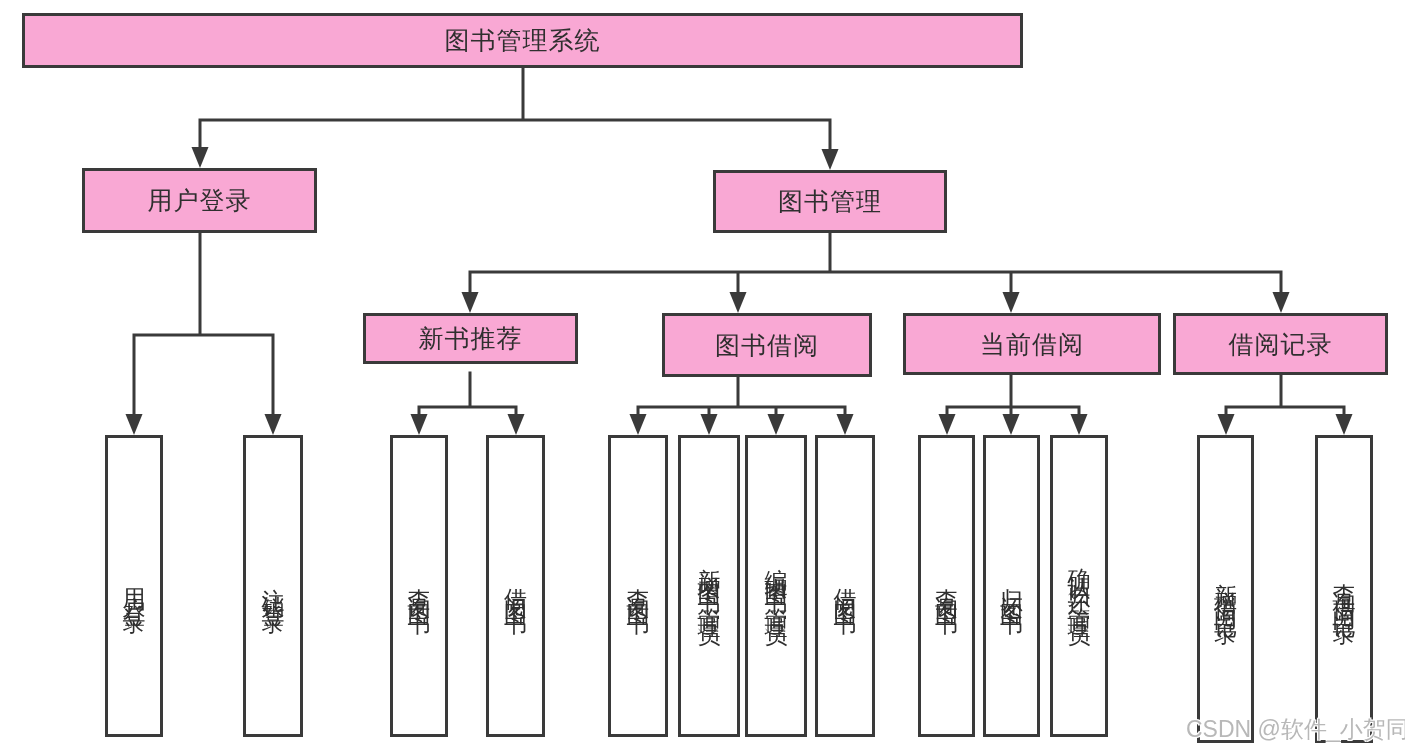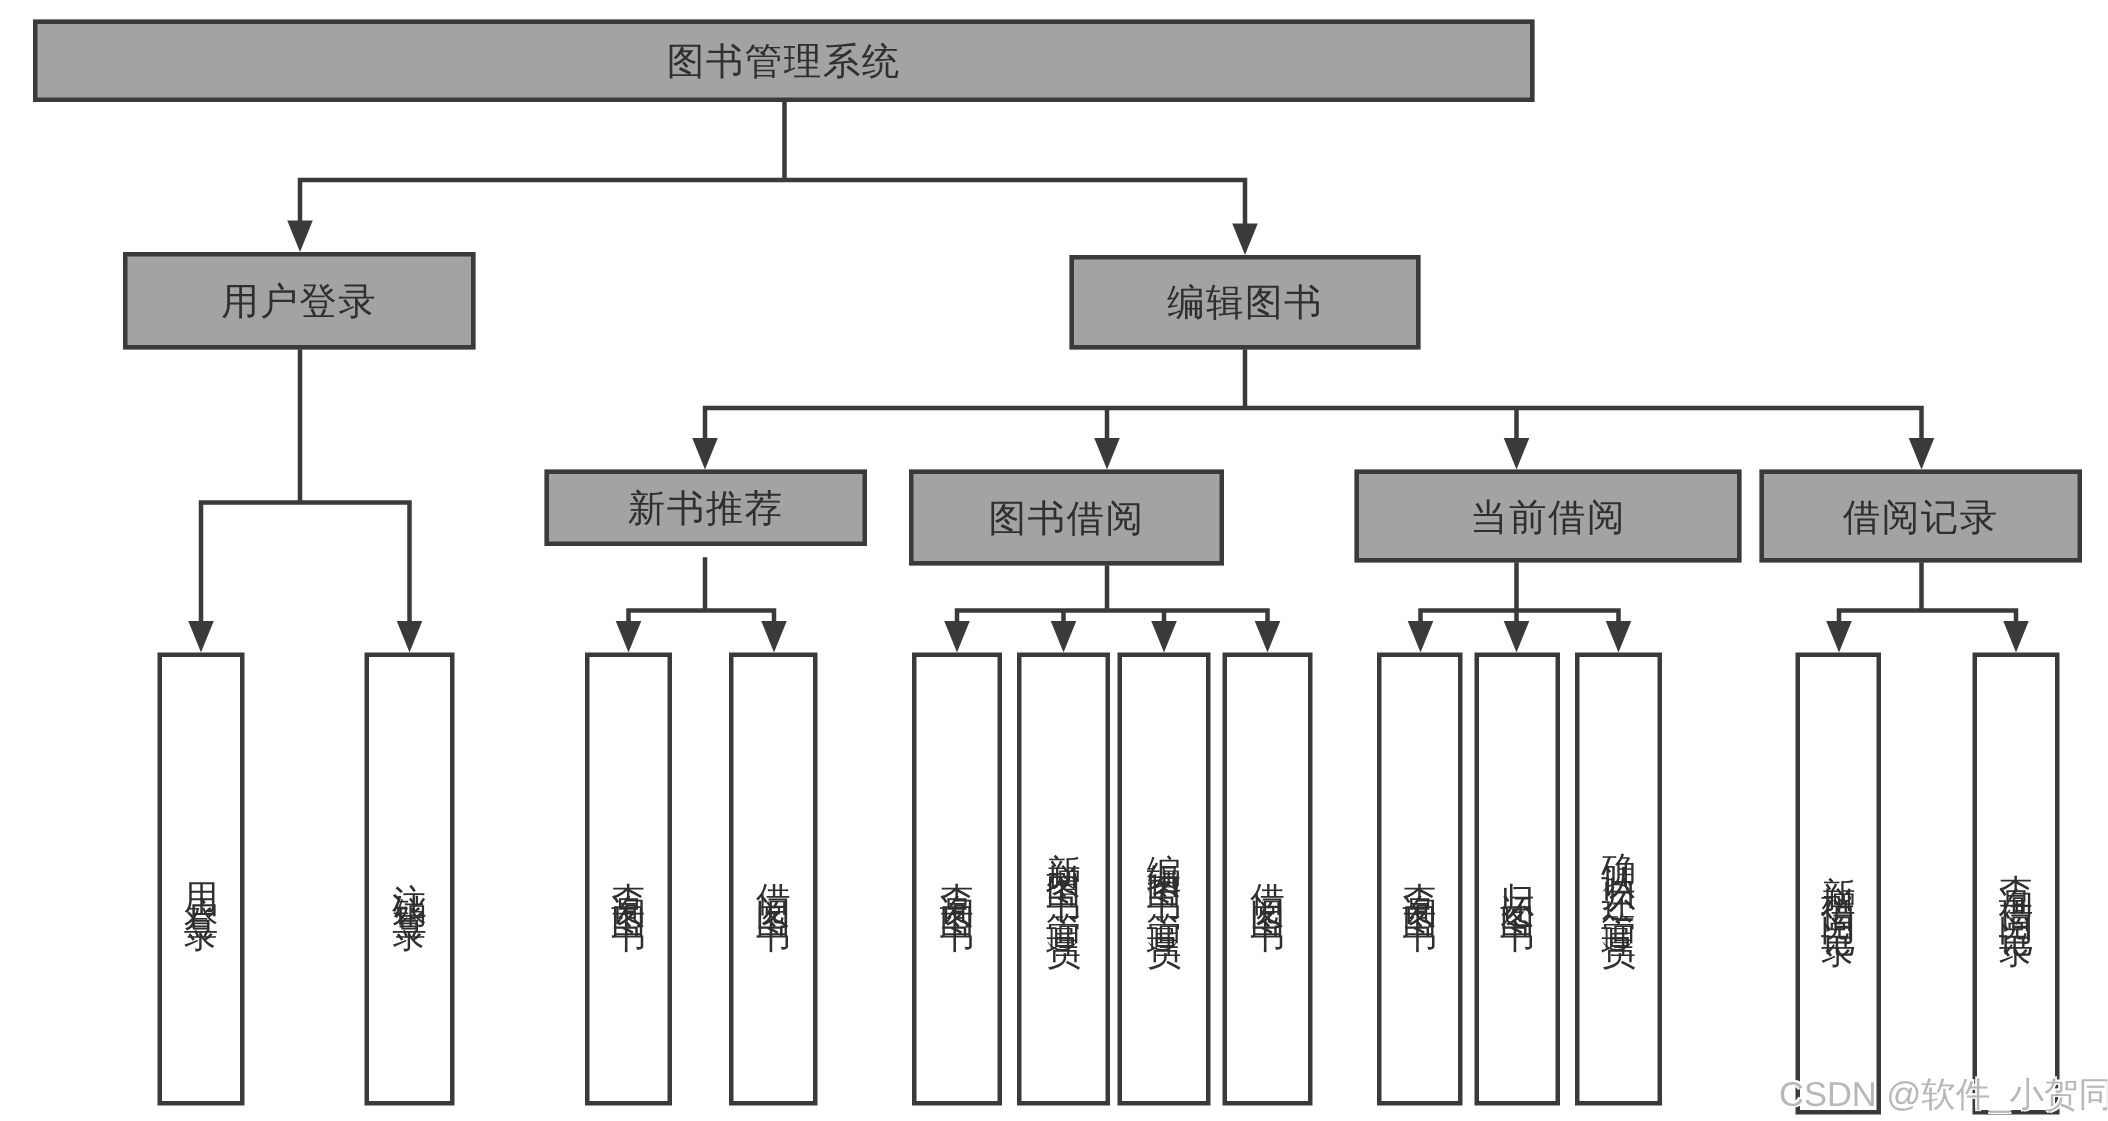--- a/index.html
+++ b/index.html
@@ -2,21 +2,21 @@
 <html><head>
 <meta charset="utf-8">
 <style>
   html,body{margin:0;padding:0;background:#ffffff;}
   .canvas{
     position:relative;width:1405px;height:747px;background:#ffffff;
     font-family:"Liberation Sans","DejaVu Sans",sans-serif;overflow:hidden;
   }
   svg.connectors{position:absolute;left:0;top:0;z-index:1;}
   .hbox{
-    position:absolute;box-sizing:border-box;border:3px solid #3a3a3a;background:#a3a3a3;
+    position:absolute;box-sizing:border-box;border:3px solid #3a3a3a;background:#f9a8d4;
     display:flex;align-items:center;justify-content:center;
     font-size:25px;color:#2f2f2f;letter-spacing:1px;z-index:2;
   }
   .vbox{
     position:absolute;box-sizing:border-box;top:435px;height:302px;
     border:3px solid #3a3a3a;background:#ffffff;
     display:flex;align-items:center;justify-content:center;z-index:2;
   }
   .vtext{
     writing-mode:vertical-rl;text-orientation:mixed;
@@ -72,24 +72,24 @@
       <g fill="none" stroke="#3a3a3a" stroke-width="3" stroke-linecap="square">
         <path d="M1281,373 V407 M1226,407 H1344 M1226,407 V420 M1344,407 V420"></path>
         <polygon points="1226,435 1217.5,414 1234.5,414" fill="#3a3a3a" stroke="none"></polygon>
         <polygon points="1344,435 1335.5,414 1352.5,414" fill="#3a3a3a" stroke="none"></polygon>
       </g>
     </svg>
 
   <div class="hbox" style="left:22px;top:13px;width:1001px;height:55px;">图书管理系统</div>
 
   <div class="hbox" style="left:82px;top:168px;width:235px;height:65px;">用户登录</div>
-  <div class="hbox" style="left:713px;top:170px;width:234px;height:63px;">编辑图书</div>
+  <div class="hbox" style="left:713px;top:170px;width:234px;height:63px;">图书管理</div>
 
   <div class="hbox" style="left:363px;top:313px;width:215px;height:51px;">新书推荐</div>
-  <div class="hbox" style="left:606px;top:313px;width:210px;height:64px;">图书借阅</div>
+  <div class="hbox" style="left:662px;top:313px;width:210px;height:64px;">图书借阅</div>
   <div class="hbox" style="left:903px;top:313px;width:258px;height:62px;">当前借阅</div>
   <div class="hbox" style="left:1173px;top:313px;width:215px;height:62px;">借阅记录</div>
 
   <div class="vbox" style="left:105px;width:58px;">
     <span class="vtext">用户登录</span>
   </div>
   <div class="vbox" style="left:243px;width:60px;">
     <span class="vtext">注销登录</span>
   </div>
   <div class="vbox" style="left:390px;width:58px;">

